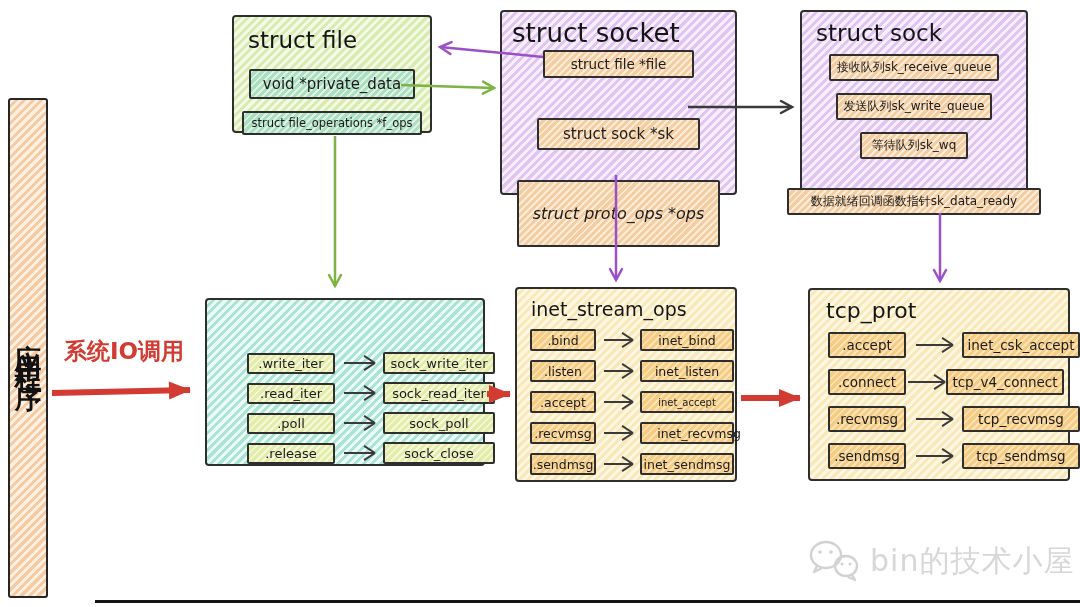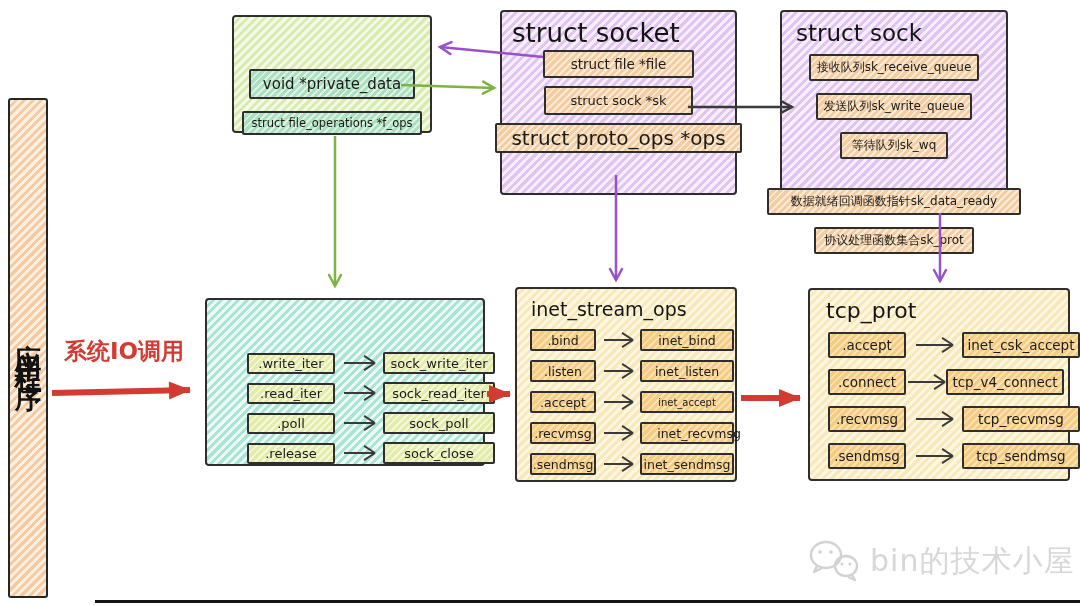--- a/index.html
+++ b/index.html
@@ -57,43 +57,43 @@
 
 <div id="canvas">
 
   <div id="app-bar" class="hatch-peach">
     <span id="app-bar-label">应用程序</span>
   </div>
 
   <div id="syscall-label">系统IO调用</div>
 
   <div class="box hatch-green" style="left:232px;top:15px;width:200px;height:118px;">
+    <div class="box-title" style="left:14px;top:10px;font-size:23px;">struct file</div>
     <div class="fieldcol" style="top:52px;gap:12px;">
       <div class="fieldbox hatch-greenteal" style="font-size:15px;padding:4px 12px;">void *private_data</div>
       <div class="fieldbox hatch-greenteal" style="font-size:11.5px;padding:3px 7px;">struct file_operations *f_ops</div>
     </div>
   </div>
 
   <div class="box hatch-purple" style="left:500px;top:10px;width:237px;height:185px;">
     <div class="box-title" style="left:10px;top:6px;font-size:26px;">struct socket</div>
-    <div class="fieldcol" style="top:38px;gap:8px;">
+    <div class="fieldcol" style="top:38px;gap:30px;">
       <div class="fieldbox hatch-peach-in" style="font-size:13.5px;padding:4px 26px;">struct file *file</div>
-      <div class="fieldbox hatch-peach-in" style="font-size:13px;padding:5px 24px;">struct sock *sk</div>
-      <div class="fieldbox hatch-peach-in" style="font-size:20px;padding:1px 14px;">struct proto_ops *ops</div>
-    </div>
-  </div>
-
-  <div class="box hatch-purple" style="left:780px;top:10px;width:228px;height:202px;">
+      <div class="fieldbox hatch-peach-in" style="font-size:15px;padding:5px 24px;margin-top:10px;">struct sock *sk</div>
+      <div class="fieldbox hatch-peach-in" style="font-size:16px;padding:22px 14px;font-style:italic;">struct proto_ops *ops</div>
+    </div>
+  </div>
+
+  <div class="box hatch-purple" style="left:800px;top:10px;width:228px;height:202px;">
     <div class="box-title" style="left:14px;top:8px;font-size:23px;">struct sock</div>
     <div class="fieldcol" style="top:42px;gap:12px;">
       <div class="fieldbox hatch-peach-in" style="font-size:12px;padding:3px 6px;">接收队列sk_receive_queue</div>
       <div class="fieldbox hatch-peach-in" style="font-size:12px;padding:3px 6px;">发送队列sk_write_queue</div>
       <div class="fieldbox hatch-peach-in" style="font-size:12px;padding:3px 10px;">等待队列sk_wq</div>
       <div class="fieldbox hatch-peach-in" style="font-size:12px;padding:3px 22px;margin-top:17px;">数据就绪回调函数指针sk_data_ready</div>
-      <div class="fieldbox hatch-peach-in" style="font-size:12px;padding:3px 8px;">协议处理函数集合sk_prot</div>
     </div>
   </div>
 
   <div class="box hatch-teal" style="left:205px;top:298px;width:280px;height:168px;">
     <div class="ops-rows" style="left:40px;top:52px;gap:8px;">
       <div class="ops-row" style="gap:9px;">
         <span class="mbox hatch-yellowgreen" style="width:88px;height:21px;font-size:13px;">.write_iter</span>
         <span class="harrow" style="width:30px;"></span>
         <span class="fbox hatch-yellowgreen" style="width:112px;height:22px;font-size:13px;">sock_write_iter</span>
       </div>

